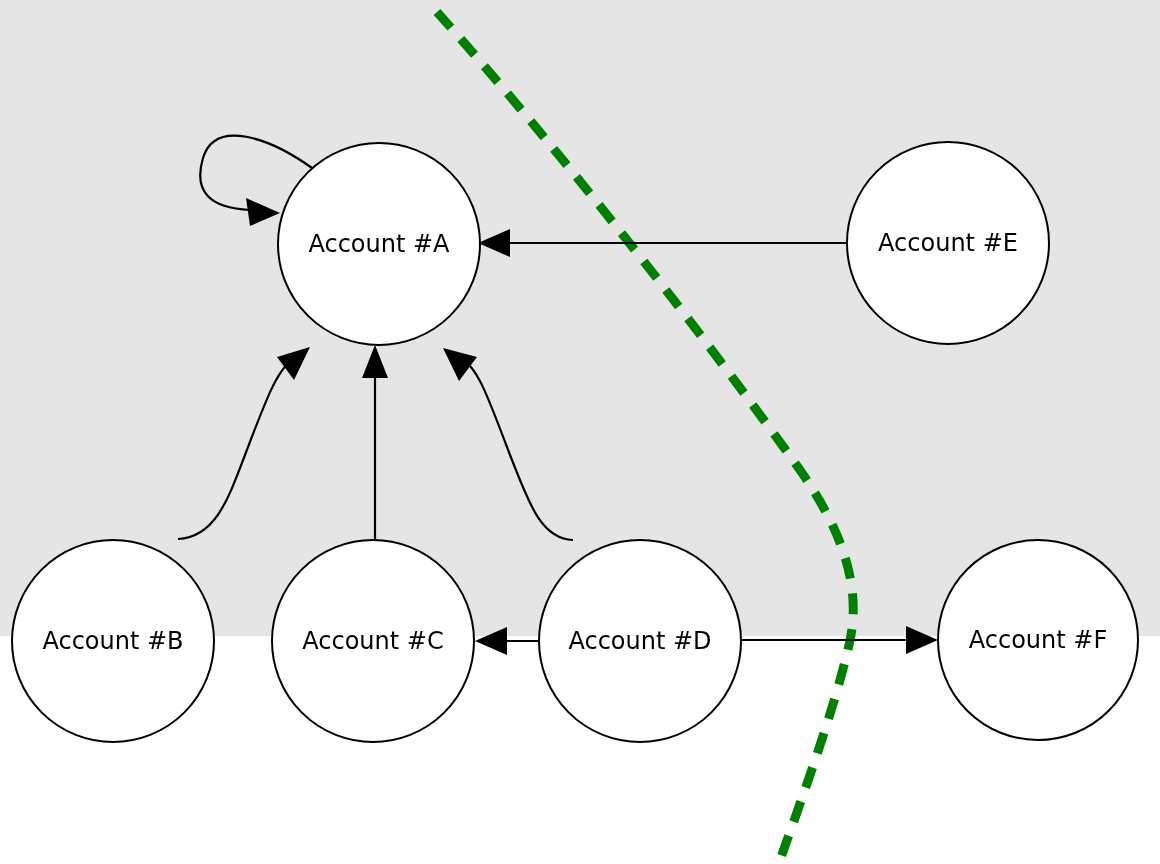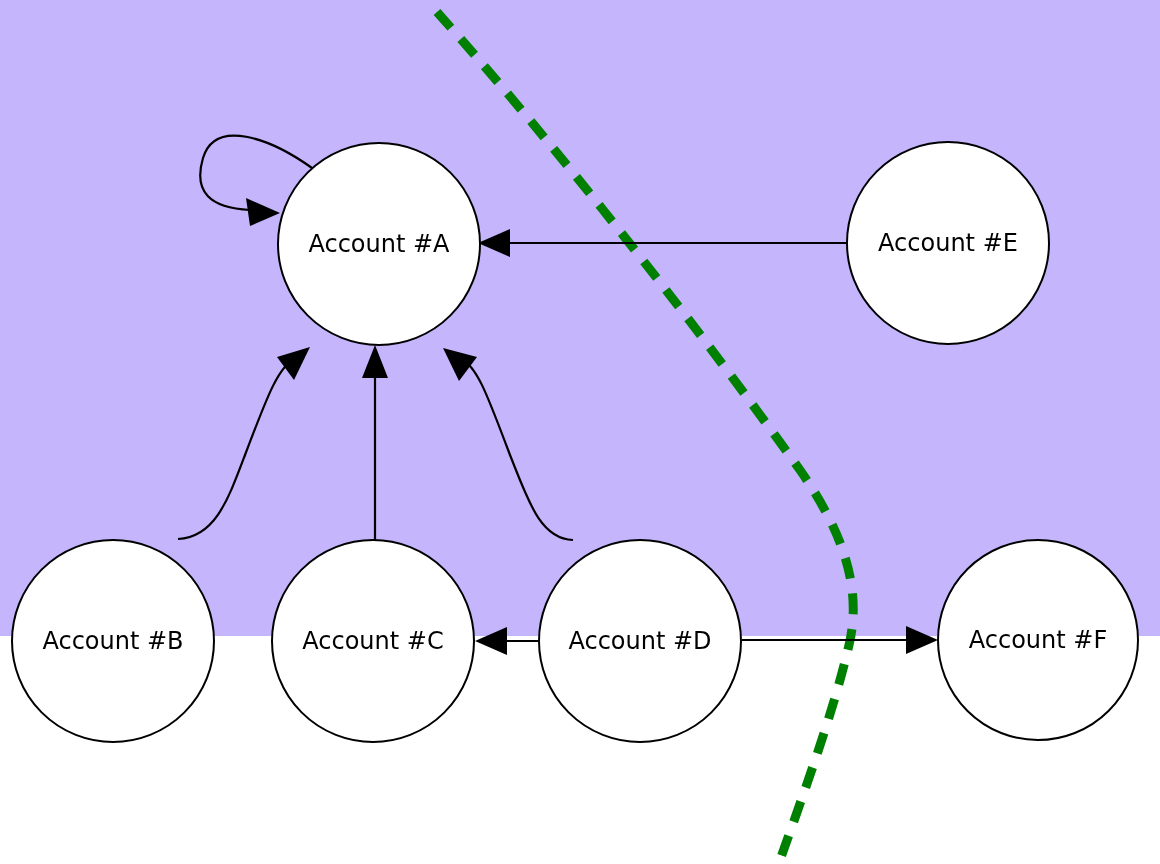--- a/index.html
+++ b/index.html
@@ -11,21 +11,21 @@
   body {
     width: 1160px;
     height: 864px;
     font-family: "DejaVu Sans", "Liberation Sans", sans-serif;
     overflow: hidden;
   }
   #diagram-root {
     position: relative;
     width: 1160px;
     height: 636px;
-    background: #c4b5fd;
+    background: #e5e5e5;
   }
   #graph-svg {
     position: absolute;
     top: 0;
     left: 0;
     width: 1160px;
     height: 864px;
     display: block;
   }
   .node-circle {

